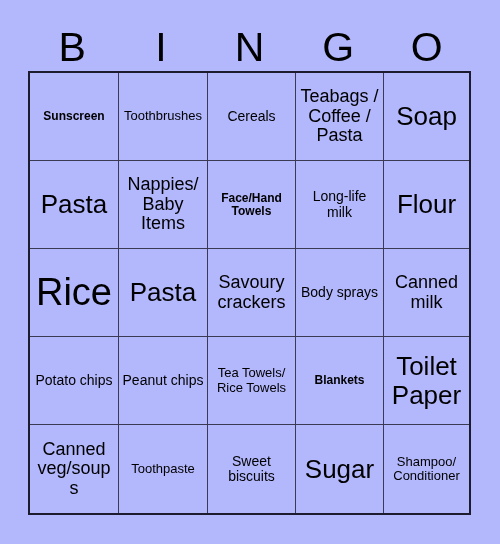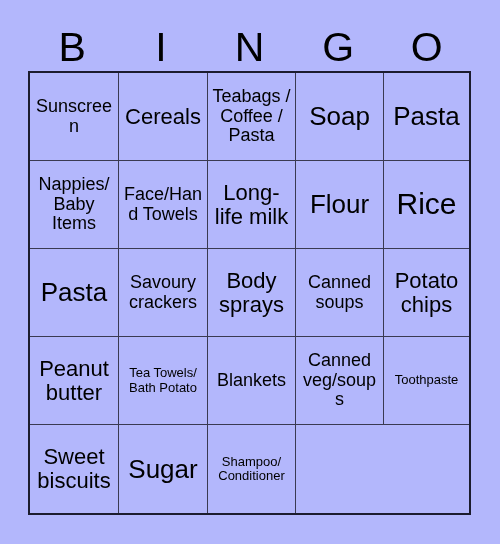--- a/index.html
+++ b/index.html
@@ -69,42 +69,45 @@
   }
   .cell:nth-child(n+21) {
     border-bottom: none;
   }
   .cell .txt {
     display: block;
     width: 100%;
     word-wrap: break-word;
   }
   .fs-sm  { font-size: 13px; }
-  .fs-md  { font-size: 18px; }
+  .fs-md  { font-size: 12px; font-weight: bold; }
   .fs-lg  { font-size: 18px; }
-  .fs-xl  { font-size: 22px; text-align: center; }
+  .fs-xl  { font-size: 14px; text-align: center; }
   .fs-xxl { font-size: 26px; }
-  .fs-huge{ font-size: 30px; }
+  .fs-huge{ font-size: 38px; }
 </style>
 </head>
 <body>
 
 <div id="card">
 
   <div id="header-row">
     <div class="header-letter">B</div>
     <div class="header-letter">I</div>
     <div class="header-letter">N</div>
     <div class="header-letter">G</div>
     <div class="header-letter">O</div>
   </div>
 
   <div id="grid">
     <div class="cell fs-md">
         <span class="txt">Sunscreen</span>
+      </div>
+    <div class="cell fs-sm">
+        <span class="txt">Toothbrushes</span>
       </div>
     <div class="cell fs-xl">
         <span class="txt">Cereals</span>
       </div>
     <div class="cell fs-lg">
         <span class="txt">Teabags / Coffee / Pasta</span>
       </div>
     <div class="cell fs-xxl">
         <span class="txt">Soap</span>
       </div>
@@ -131,34 +134,37 @@
     <div class="cell fs-xxl">
         <span class="txt">Pasta</span>
       </div>
     <div class="cell fs-lg">
         <span class="txt">Savoury crackers</span>
       </div>
     <div class="cell fs-xl">
         <span class="txt">Body sprays</span>
       </div>
     <div class="cell fs-lg">
-        <span class="txt">Canned soups</span>
+        <span class="txt">Canned milk</span>
       </div>
 
     <div class="cell fs-xl">
         <span class="txt">Potato chips</span>
       </div>
     <div class="cell fs-xl">
-        <span class="txt">Peanut butter</span>
+        <span class="txt">Peanut chips</span>
       </div>
     <div class="cell fs-sm">
-        <span class="txt">Tea Towels/ Bath Potato</span>
+        <span class="txt">Tea Towels/ Rice Towels</span>
       </div>
     <div class="cell fs-md">
         <span class="txt">Blankets</span>
+      </div>
+    <div class="cell fs-xxl">
+        <span class="txt">Toilet Paper</span>
       </div>
 
     <div class="cell fs-lg">
         <span class="txt">Canned veg/soups</span>
       </div>
     <div class="cell fs-sm">
         <span class="txt">Toothpaste</span>
       </div>
     <div class="cell fs-xl">
         <span class="txt">Sweet biscuits</span>

